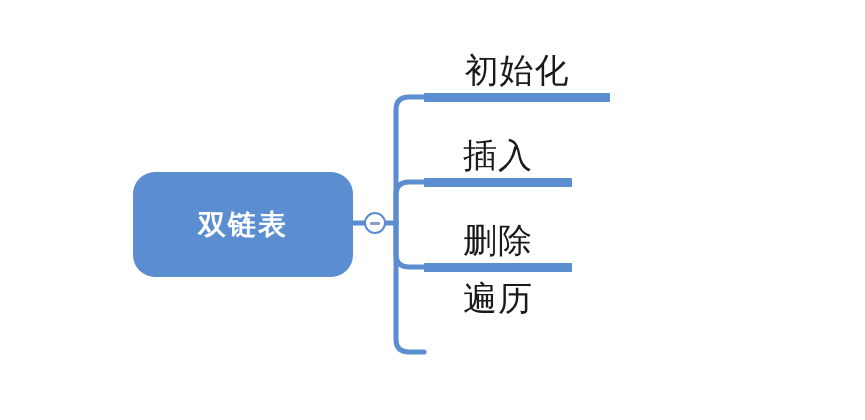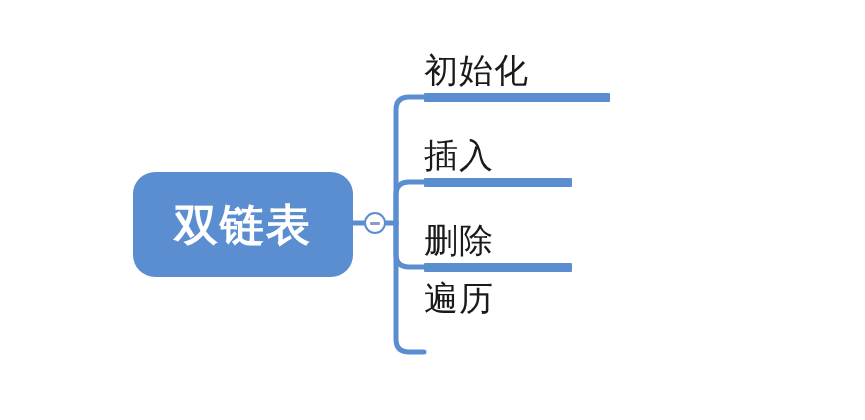--- a/index.html
+++ b/index.html
@@ -35,21 +35,21 @@
     height: 105px;
     border-radius: 22px;
     background: #5b8ed1;
     display: flex;
     align-items: center;
     justify-content: center;
     box-sizing: border-box;
   }
   .root-node-label {
     color: #ffffff;
-    font-size: 44px;
+    font-size: 28px;
     font-weight: bold;
     letter-spacing: 2px;
     line-height: 1;
     white-space: nowrap;
   }
   .collapse-toggle {
     position: absolute;
     left: 364px;
     top: 212px;
     width: 22px;
@@ -66,21 +66,21 @@
     display: block;
     width: 10px;
     height: 3px;
     background: #8e9cc4;
     border-radius: 1px;
   }
   .branch-node {
     position: absolute;
     display: flex;
     flex-direction: column;
-    align-items: flex-start;
+    align-items: center;
     justify-content: flex-end;
   }
   .branch-label {
     color: #1a1a1a;
     font-size: 34px;
     line-height: 1.08;
     white-space: nowrap;
     letter-spacing: 1px;
     padding-bottom: 4px;
   }

